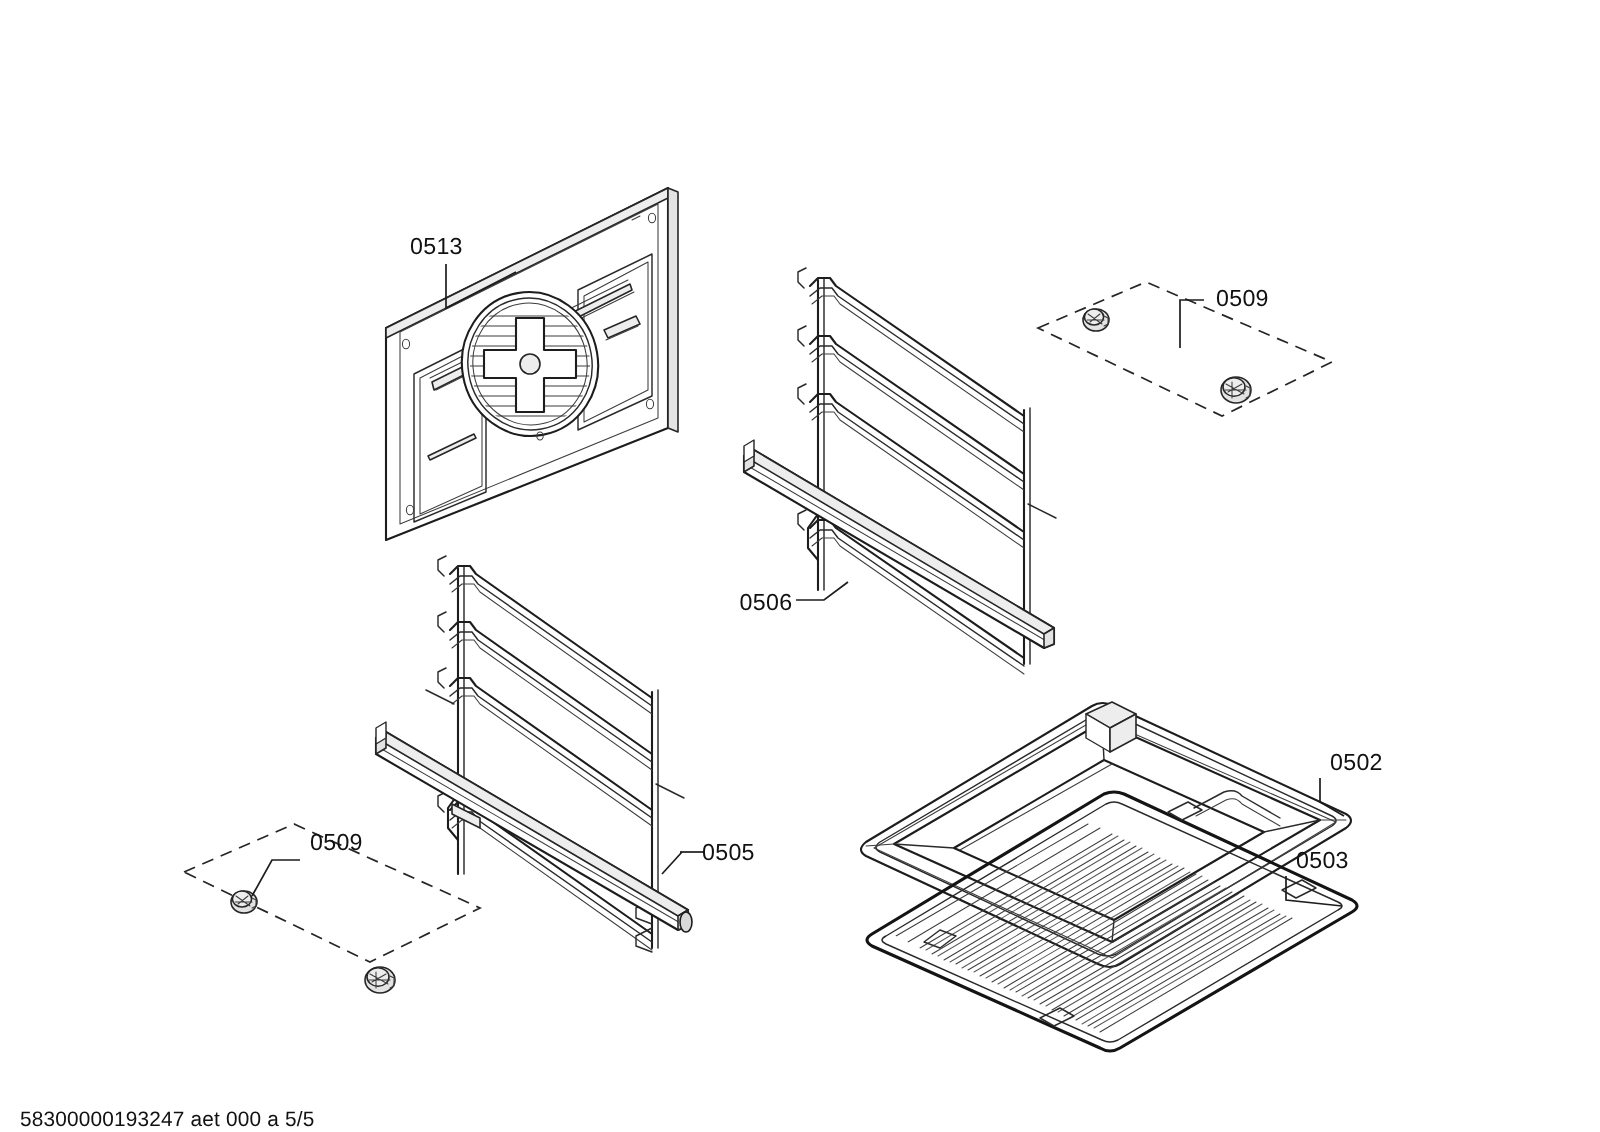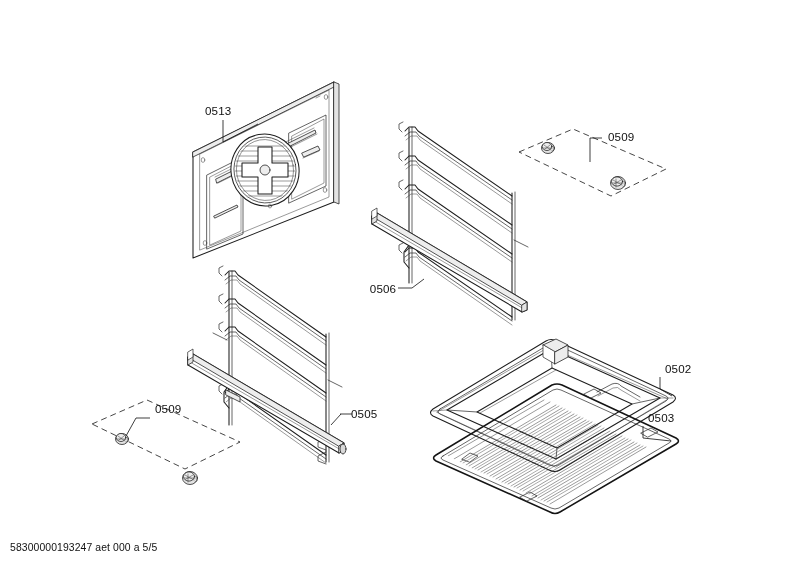--- a/index.html
+++ b/index.html
@@ -13,21 +13,21 @@
     height: 566px;
     position: relative;
     overflow: hidden;
     font-family: "Liberation Sans", sans-serif;
     color: #1a1a1a;
   }
 
   #diagram-root {
     position: absolute;
     left: 0;
-    top: 0;
+    top: 12px;
     width: 800px;
     height: 508px;
   }
 
   svg#parts-svg {
     display: block;
     width: 800px;
     height: 566px;
   }
 

